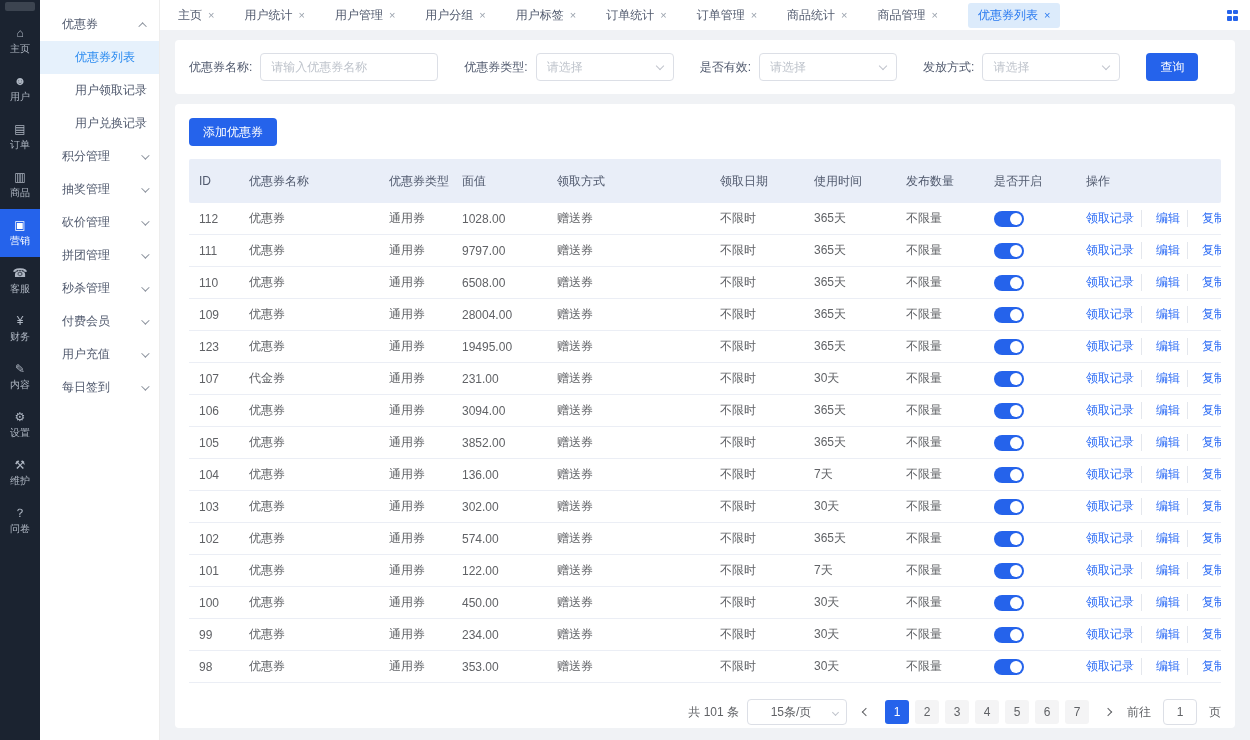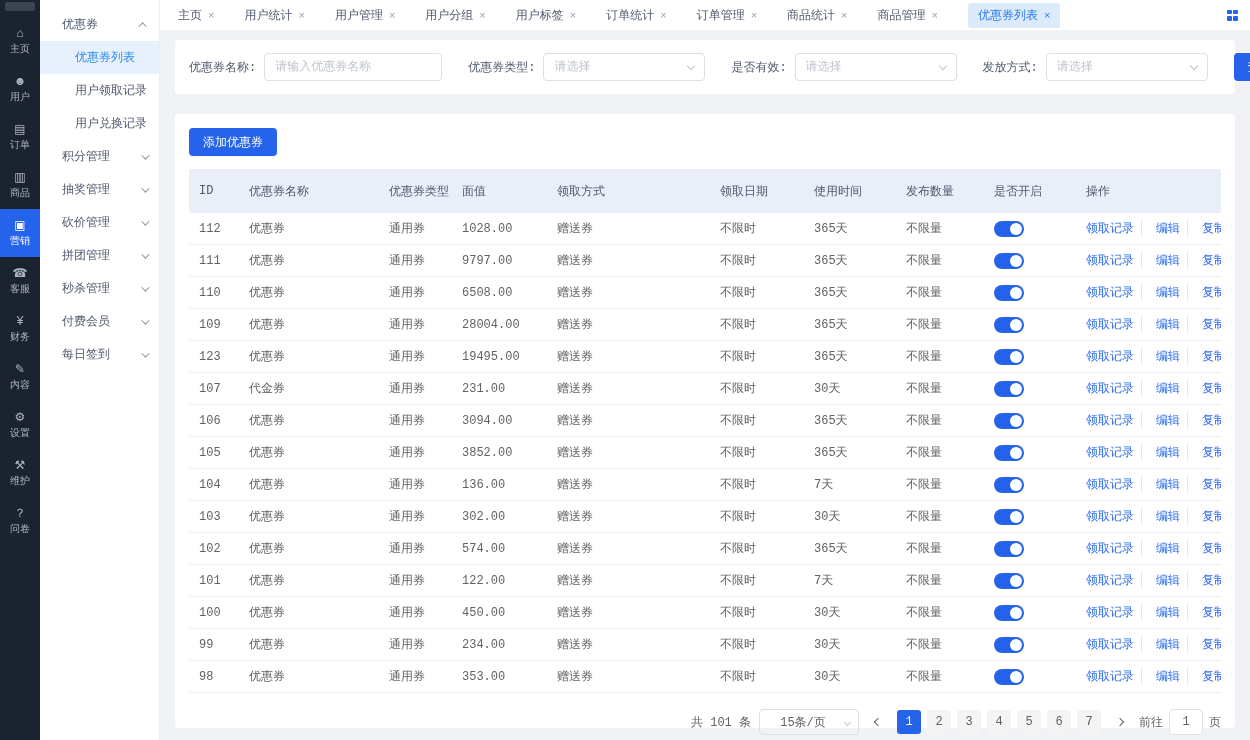--- a/index.html
+++ b/index.html
@@ -32,39 +32,39 @@
   .tabbar { height:30px; background:#fff; display:flex; align-items:center; padding:0 12px 0 18px; flex:none; }
   .tab { display:flex; align-items:center; gap:6px; margin-right:30px; color:#515a6e; cursor:pointer;
     padding:4px 0; border-radius:3px; white-space:nowrap; }
   .tab .close { color:#9aa2ad; font-size:11px; }
   .tab.active { background:#dcebfb; color:#2a7af0; padding:4px 10px; margin-right:20px; }
   .tab.active .close { color:#2a7af0; }
   .tabbar-right { margin-left:auto; }
   .grid-icon { width:11px; height:11px; display:grid; grid-template-columns:1fr 1fr; gap:1.5px; cursor:pointer; }
   .grid-icon i { background:#2563eb; border-radius:1px; }
 
-  .content { flex:1; padding:10px 15px 12px; display:flex; flex-direction:column; min-height:0;font-family:Liberation Mono, monospace; }
+  .content { flex:1; padding:10px 15px 12px; display:flex; flex-direction:column; min-height:0; }
 
   
   .filter-card { background:#fff; border-radius:4px; padding:13px 14px; display:flex; align-items:center; flex:none; }
   .filter-item { display:flex; align-items:center; margin-right:26px; }
   .flabel { color:#515a6e; margin-right:8px; white-space:nowrap; }
   .fcontrol { position:relative; }
   .fcontrol input { width:178px; height:28px; border:1px solid #dcdfe6; border-radius:4px; padding:0 36px 0 10px;
     font-size:12px; color:#1d4ed8; font-family:inherit; outline:none; }
   .fcontrol input::placeholder { color:#bfc4cc; }
-  .filter-item.select .fcontrol input { width:162px; }
+  .filter-item.select .fcontrol input { width:138px; }
   .fcontrol .chev { display:none; position:absolute; right:11px; top:10px; width:6px; height:6px;
     border-right:1.3px solid #c0c4cc; border-bottom:1.3px solid #c0c4cc; transform:rotate(45deg); }
   .filter-item.select .fcontrol .chev { display:block; }
   .btn-primary { background:#2563eb; color:#fff; border:none; border-radius:4px; height:28px; padding:0 14px;
     font-size:12px; font-family:inherit; cursor:pointer; white-space:nowrap; }
 
   
-  .table-card { background:#fff; border-radius:4px; margin-top:20px; padding:14px; flex:1; display:flex;
+  .table-card { background:#fff; border-radius:4px; margin-top:10px; padding:14px; flex:1; display:flex;
     flex-direction:column; min-height:0; }
   .add-btn-row { flex:none; }
   .grid { width:100%; margin-top:13px; }
   .grow { display:grid; grid-template-columns:50px 140px 73px 95px 163px 94px 92px 88px 92px 1fr; align-items:center; }
   .grow.head { background:#e9eef8; height:44px; border-radius:2px; }
   .cell { padding-left:10px; white-space:nowrap; overflow:hidden; }
   .th { color:#515a6e; }
   .grow.body { height:32px; border-bottom:1px solid #ebeef5; color:#606266; }
   .toggle { width:30px; height:16px; border-radius:9px; background:#2563eb; position:relative; cursor:pointer; }
   .toggle::after { content:""; position:absolute; right:2px; top:2px; width:12px; height:12px; border-radius:50%; background:#fff; }
@@ -82,21 +82,21 @@
   .parrow { width:22px; height:26px; display:flex; align-items:center; justify-content:center; cursor:pointer; }
   .parrow span { width:6px; height:6px; border-left:1.4px solid #606266; border-bottom:1.4px solid #606266; display:block; }
   .parrow.prev span { transform:rotate(45deg); }
   .parrow.next span { transform:rotate(225deg); }
   .pages { display:flex; gap:6px; }
   .pnum { min-width:24px; height:24px; background:#f4f4f5; border-radius:3px; display:flex; align-items:center;
     justify-content:center; cursor:pointer; color:#606266; }
   .pnum.active { background:#2563eb; color:#fff; }
   .goto input { width:34px; height:26px; border:1px solid #dcdfe6; border-radius:4px; text-align:center;
     font-size:12px; color:#606266; font-family:inherit; outline:none; }
-  .goto { display:flex; align-items:center; gap:6px; }
+  .goto { display:flex; align-items:center; gap:12px; }
 </style>
 </head>
 <body>
 
 <div class="app">
 
   <nav class="rail">
     <div class="rail-logo"></div>
     <div>
         <div class="rail-item">
@@ -179,20 +179,24 @@
         <div class="menu-item group">
         <span>拼团管理</span>
         <span class="chev"></span>
       </div>
         <div class="menu-item group">
         <span>秒杀管理</span>
         <span class="chev"></span>
       </div>
         <div class="menu-item group">
         <span>付费会员</span>
+        <span class="chev"></span>
+      </div>
+        <div class="menu-item group">
+        <span>用户充值</span>
         <span class="chev"></span>
       </div>
         <div class="menu-item group">
         <span>每日签到</span>
         <span class="chev"></span>
       </div>
       </div>
   </nav>
 
   <div class="main">

